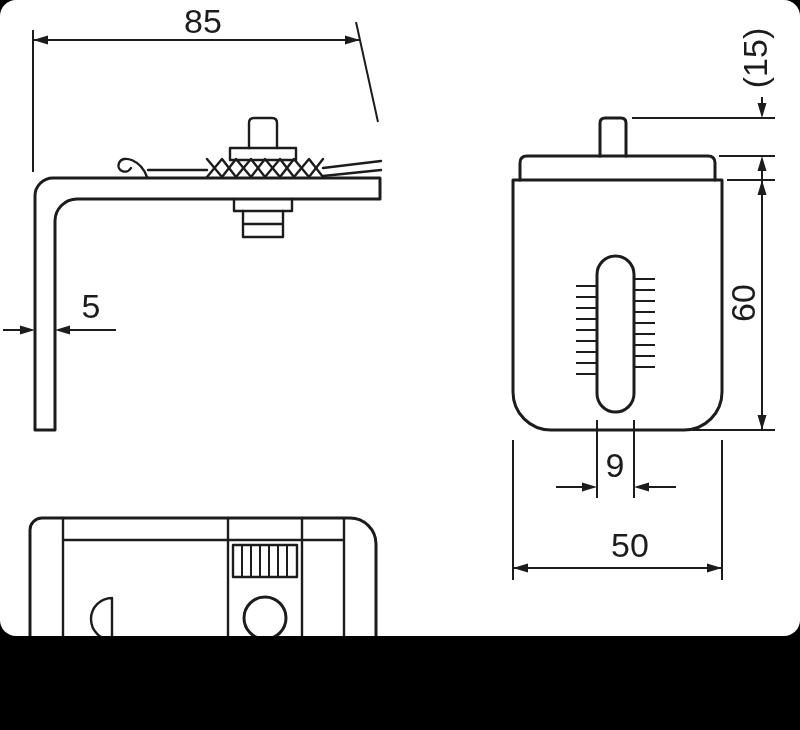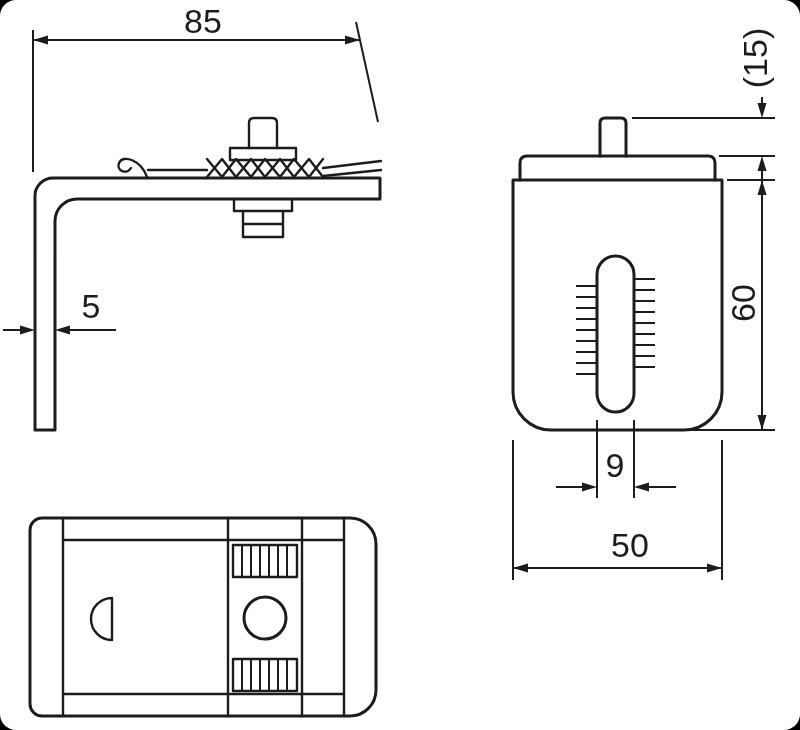--- a/index.html
+++ b/index.html
@@ -1,18 +1,18 @@
 <!DOCTYPE html>
 <html style="--ink: #1c1c1c; --paper: #ffffff;"><head>
 <meta charset="utf-8">
 <style>
   :root { --ink:#1c1c1c; --paper:#ffffff; }
   html,body { margin:0; padding:0; background:#000; }
   .sheet {
-    width:800px; height:730px;
+    width:800px; height:636px;
     background:var(--paper);
     border-radius:16px;
     overflow:hidden;
     position:relative;
     text-align:center;
   }
   svg { display:block; }
   .outline { fill:none; stroke:var(--ink); stroke-width:3;   stroke-linejoin:round; stroke-linecap:round; }
   .detail  { fill:none; stroke:var(--ink); stroke-width:2.4; stroke-linejoin:round; stroke-linecap:round; }
   .hatch   { fill:none; stroke:var(--ink); stroke-width:2;   stroke-linecap:butt; }

